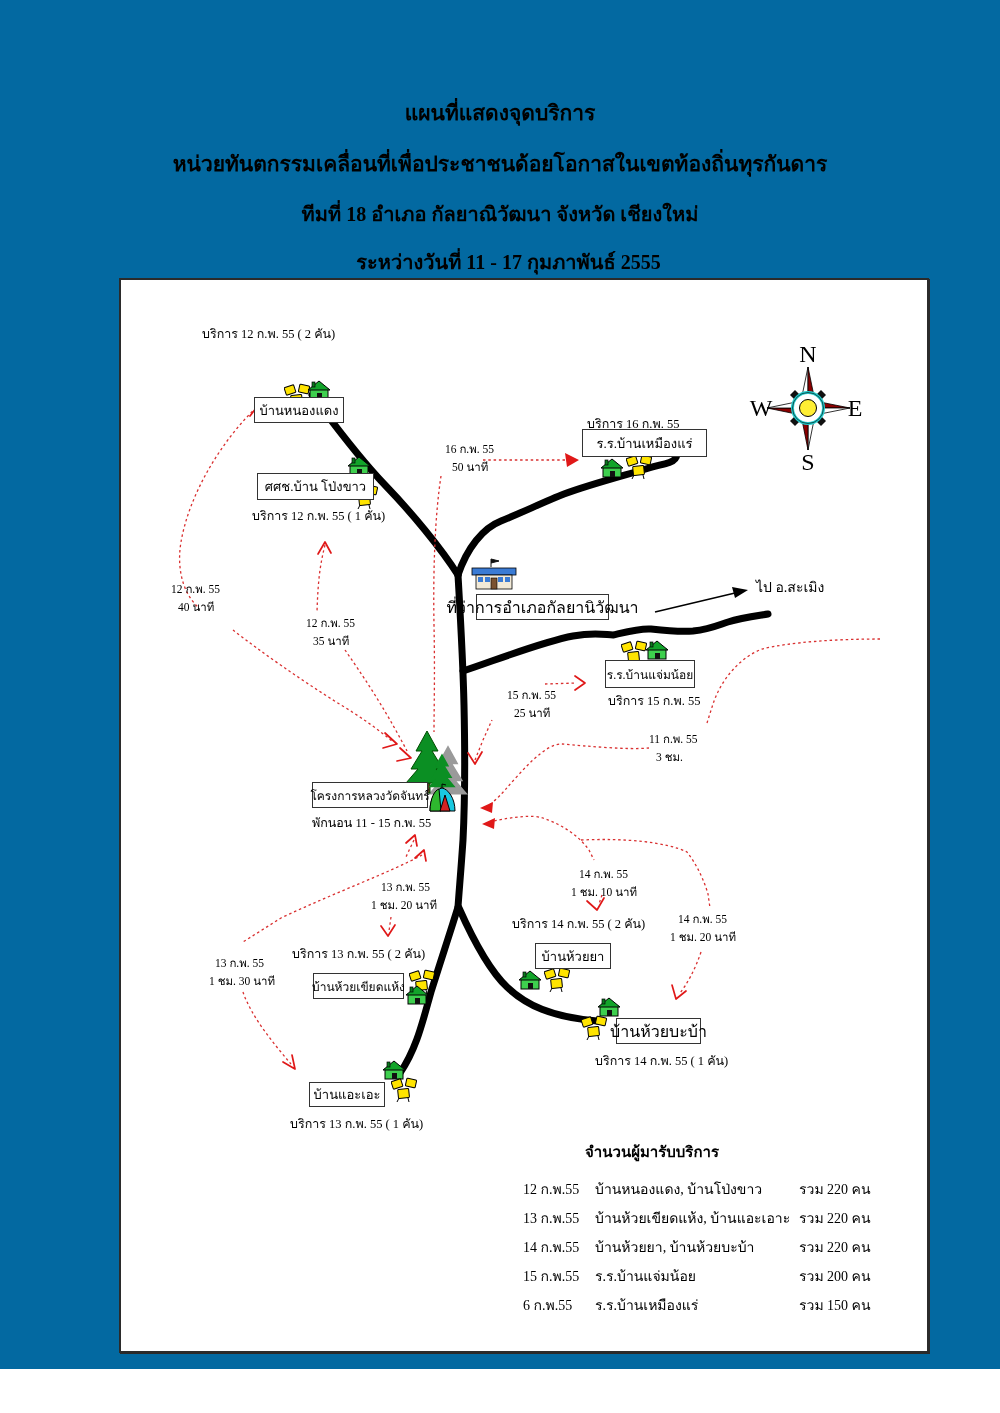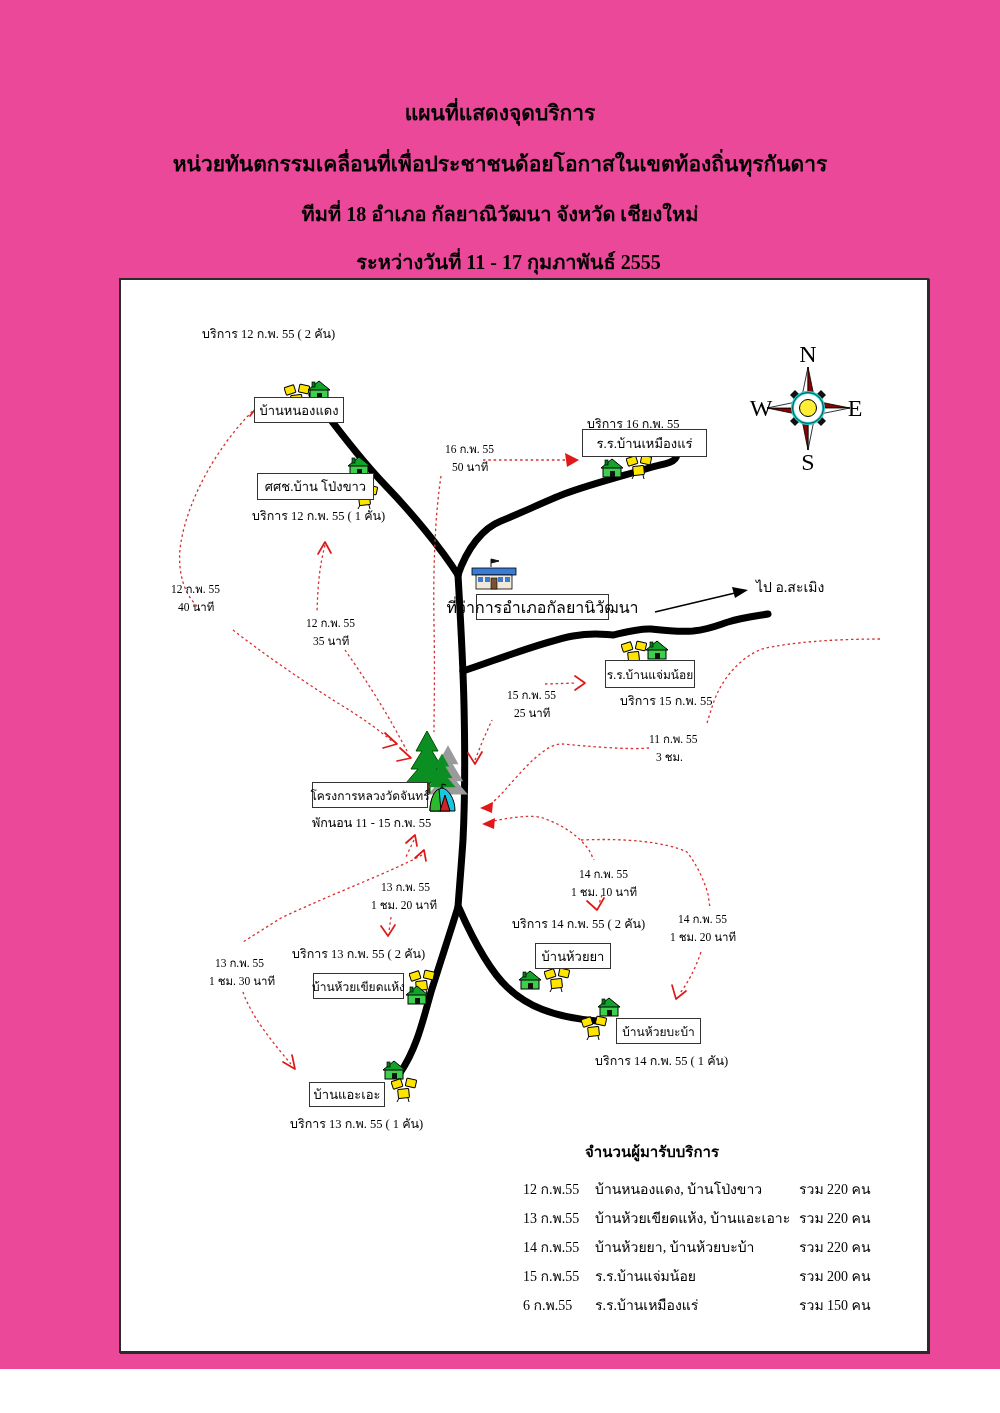--- a/index.html
+++ b/index.html
@@ -1,16 +1,16 @@
 <!DOCTYPE html>
 <html><head>
 <meta charset="utf-8">
 <style>
   html,body{margin:0;padding:0;background:#fff;}
-  .page{position:relative;width:1000px;height:1369px;background:#ec4899;overflow:hidden;
+  .page{position:relative;width:1000px;height:1369px;background:#0369a1;overflow:hidden;
         font-family:"Liberation Serif","DejaVu Serif",serif;color:#000;}
   .titleblock{position:absolute;top:96px;left:0;width:100%;text-align:center;font-weight:bold;}
   .titleblock .t1{font-size:21px;margin-bottom:18px;}
   .titleblock .t2{font-size:21px;margin-bottom:18px;}
   .titleblock .t3{font-size:20px;margin-bottom:16px;}
   .titleblock .t4{font-size:20px;margin-left:17px;}
   .map-frame{position:absolute;left:119px;top:278px;width:806px;height:1071px;
              border:2px solid #2b2b2b;box-shadow:1px 1px 0 #2b2b2b;background:#fff;}
   .map-frame svg{position:absolute;left:0;top:0;}
   .box{position:absolute;border:1.5px solid #333;background:#fff;white-space:nowrap;
@@ -194,27 +194,27 @@
     </svg>
 
     <div class="box" style="left:133px;top:73px;width:90px;height:26px;margin-top:44px;">บ้านหนองแดง</div>
     <div class="box" style="left:136px;top:193px;width:117px;height:27px;">ศศช.บ้าน โป่งขาว</div>
     <div class="box" style="left:461px;top:149px;width:125px;height:28px;">ร.ร.บ้านเหมืองแร่</div>
     <div class="box" style="left:355px;top:314px;width:133px;height:26px;font-size:16px;">ที่ว่าการอำเภอกัลยานิวัฒนา</div>
     <div class="box" style="left:484px;top:380px;width:90px;height:28px;font-size:12px;">ร.ร.บ้านแจ่มน้อย</div>
     <div class="box" style="left:191px;top:502px;width:116px;height:26px;font-size:12px;">โครงการหลวงวัดจันทร์</div>
     <div class="box" style="left:192px;top:693px;width:91px;height:26px;font-size:12px;">บ้านห้วยเขียดแห้ง</div>
     <div class="box" style="left:414px;top:663px;width:76px;height:26px;">บ้านห้วยยา</div>
-    <div class="box" style="left:495px;top:738px;width:85px;height:26px;font-size:12px;">บ้านห้วยบะบ้า</div>
+    <div class="box" style="left:495px;top:738px;width:85px;height:26px;font-size:16px;">บ้านห้วยบะบ้า</div>
     <div class="box" style="left:188px;top:802px;width:76px;height:25px;">บ้านแอะเอะ</div>
 
     <div class="svc" style="left:81px;top:44px;">บริการ 12 ก.พ. 55 ( 2 คัน)</div>
     <div class="svc" style="left:131px;top:226px;">บริการ 12 ก.พ. 55 ( 1 คัน)</div>
     <div class="svc" style="left:466px;top:134px;">บริการ 16 ก.พ. 55</div>
-    <div class="svc" style="left:499px;top:411px;">บริการ 15 ก.พ. 55</div>
+    <div class="svc" style="left:487px;top:411px;">บริการ 15 ก.พ. 55</div>
     <div class="svc" style="left:191px;top:533px;">พักนอน 11 - 15 ก.พ. 55</div>
     <div class="svc" style="left:171px;top:664px;">บริการ 13 ก.พ. 55 ( 2 คัน)</div>
     <div class="svc" style="left:169px;top:834px;">บริการ 13 ก.พ. 55 ( 1 คัน)</div>
     <div class="svc" style="left:391px;top:634px;">บริการ 14 ก.พ. 55 ( 2 คัน)</div>
     <div class="svc" style="left:474px;top:771px;">บริการ 14 ก.พ. 55 ( 1 คัน)</div>
 
     <div class="rl" style="left:50px;top:300px;">
       <div>12 ก.พ. 55</div>
         <div class="t2">40 นาที</div>
       </div>

